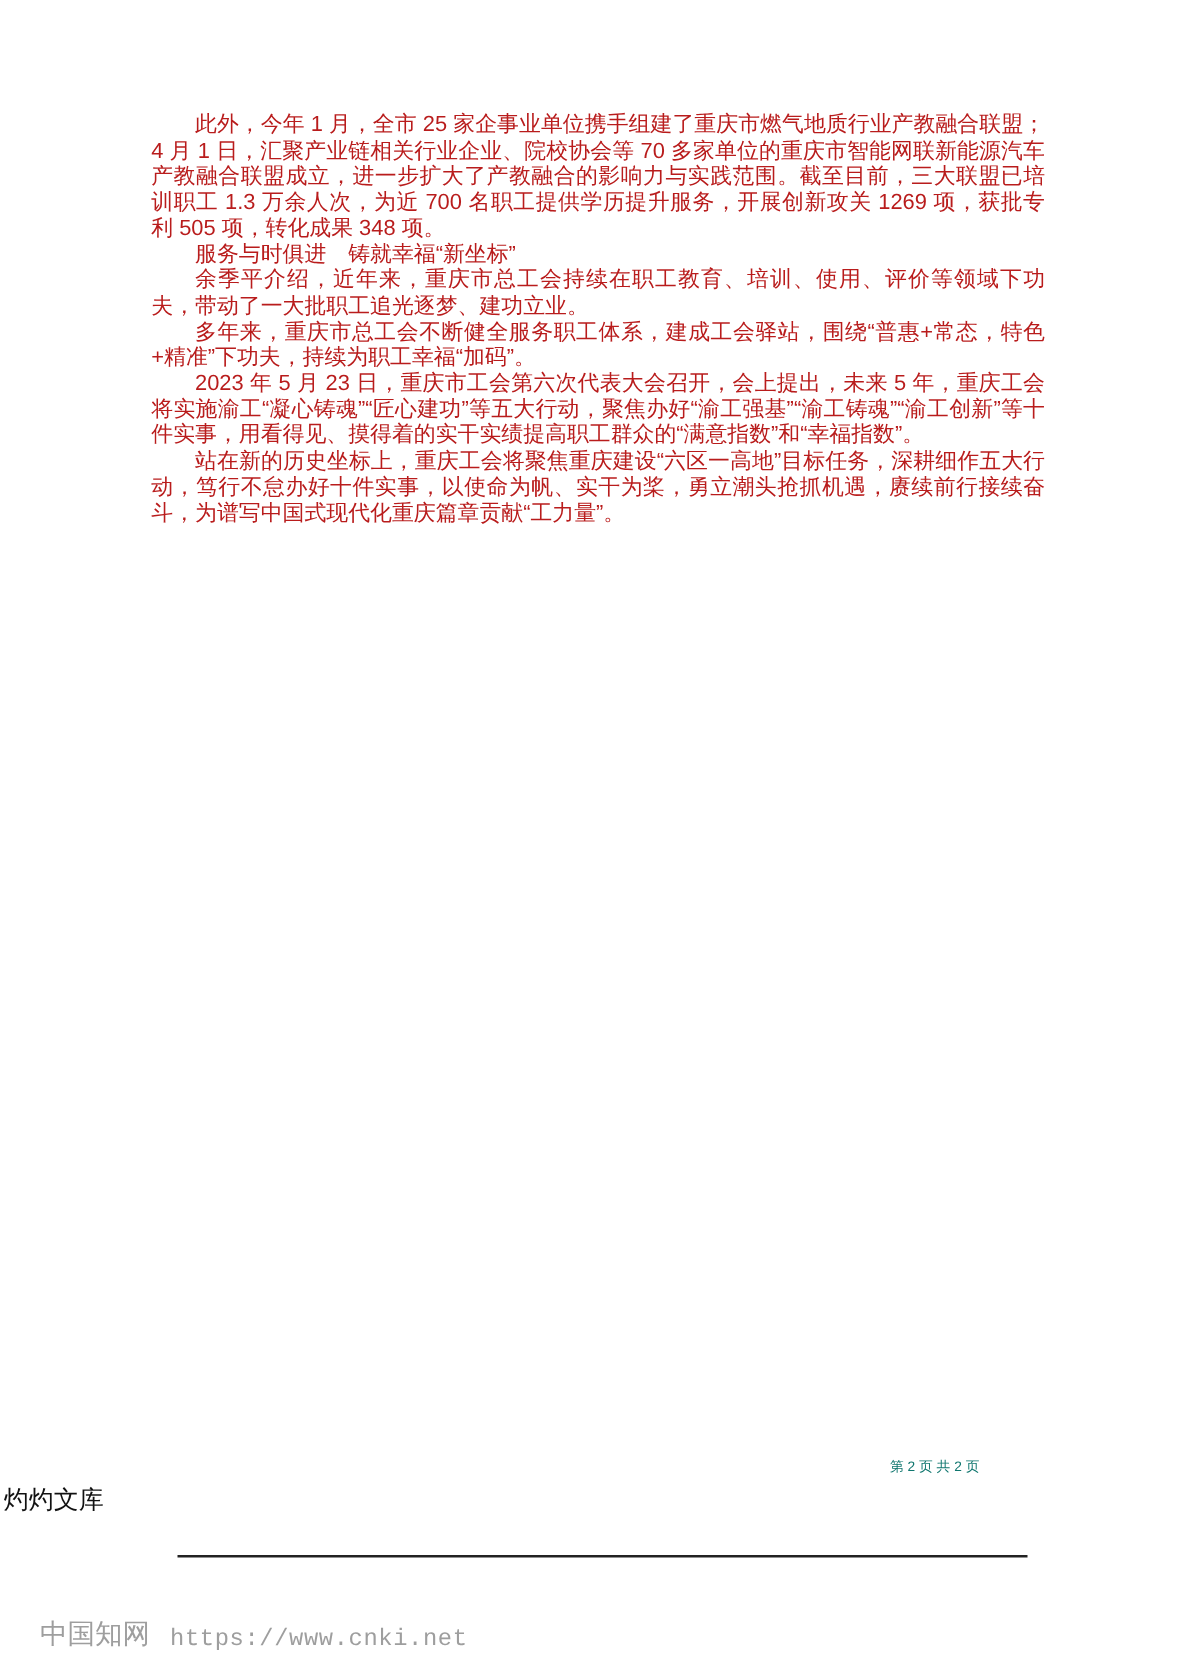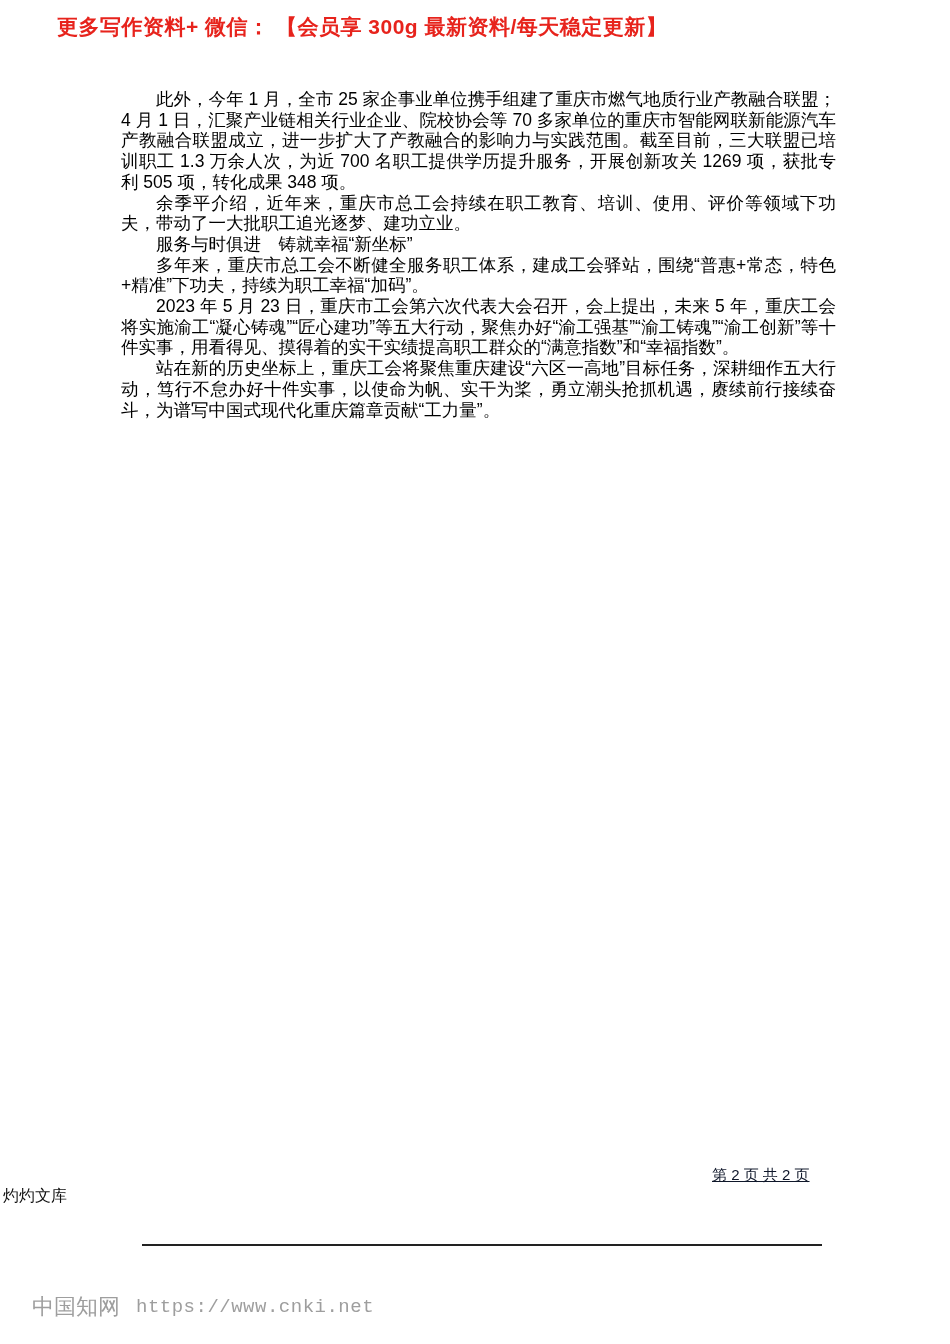--- a/index.html
+++ b/index.html
@@ -25,84 +25,82 @@
     letter-spacing: 0.5px;
     white-space: nowrap;
   }
   .doc-body {
     position: absolute;
     left: 121px;
     top: 89px;
     width: 715px;
     font-size: 17.5px;
     line-height: 20.7px;
-    color: #000000;
+    color: #b91c1c;
     text-align: justify;
     text-justify: inter-ideograph;
   }
   .doc-body p {
     text-indent: 2em;
     margin: 0;
   }
   .page-indicator {
     position: absolute;
     left: 712px;
     top: 1166px;
-    font-size: 15px;
-    color: #0f172a;
+    font-size: 11px;
+    color: #0f766e;
     white-space: nowrap;
-    text-decoration: underline;
   }
   .library-watermark {
     position: absolute;
     left: 3px;
     top: 1186px;
-    font-size: 16px;
+    font-size: 20px;
     color: #111111;
     white-space: nowrap;
   }
   .footer-divider {
     position: absolute;
     left: 142px;
     top: 1244px;
     width: 680px;
     height: 2px;
     background: #222222;
   }
   .cnki-footer {
     position: absolute;
     left: 32px;
     top: 1292px;
     color: #9e9e9e;
     white-space: nowrap;
     display: flex;
-    align-items: center;
+    align-items: flex-end;
     gap: 16px;
   }
   .cnki-name {
     font-family: "Liberation Serif", "DejaVu Serif", serif;
     font-size: 22px;
   }
   .cnki-url {
     font-family: Liberation Mono, monospace;
     font-size: 19px;
     letter-spacing: 0.5px;
   }
 </style>
 </head>
 <body>
 
 <div class="page">
 
-  <div class="promo-banner">更多写作资料+ 微信： 【会员享 300g 最新资料/每天稳定更新】</div>
 
   <div class="doc-body">
     <p>此外，今年 1 月，全市 25 家企事业单位携手组建了重庆市燃气地质行业产教融合联盟；4 月 1 日，汇聚产业链相关行业企业、院校协会等 70 多家单位的重庆市智能网联新能源汽车产教融合联盟成立，进一步扩大了产教融合的影响力与实践范围。截至目前，三大联盟已培训职工 1.3 万余人次，为近 700 名职工提供学历提升服务，开展创新攻关 1269 项，获批专利 505 项，转化成果 348 项。</p>
+    <p>服务与时俱进　铸就幸福“新坐标”</p>
     <p>余季平介绍，近年来，重庆市总工会持续在职工教育、培训、使用、评价等领域下功夫，带动了一大批职工追光逐梦、建功立业。</p>
-    <p>服务与时俱进　铸就幸福“新坐标”</p>
     <p>多年来，重庆市总工会不断健全服务职工体系，建成工会驿站，围绕“普惠+常态，特色+精准”下功夫，持续为职工幸福“加码”。</p>
     <p>2023 年 5 月 23 日，重庆市工会第六次代表大会召开，会上提出，未来 5 年，重庆工会将实施渝工“凝心铸魂”“匠心建功”等五大行动，聚焦办好“渝工强基”“渝工铸魂”“渝工创新”等十件实事，用看得见、摸得着的实干实绩提高职工群众的“满意指数”和“幸福指数”。</p>
     <p>站在新的历史坐标上，重庆工会将聚焦重庆建设“六区一高地”目标任务，深耕细作五大行动，笃行不怠办好十件实事，以使命为帆、实干为桨，勇立潮头抢抓机遇，赓续前行接续奋斗，为谱写中国式现代化重庆篇章贡献“工力量”。</p>
   </div>
 
   <div class="page-indicator">第 2 页 共 2 页</div>
 
   <div class="library-watermark">灼灼文库</div>
 
   <div class="footer-divider"></div>

